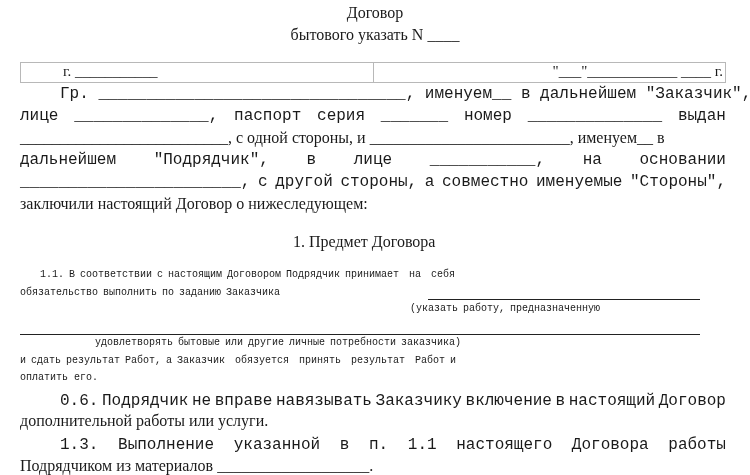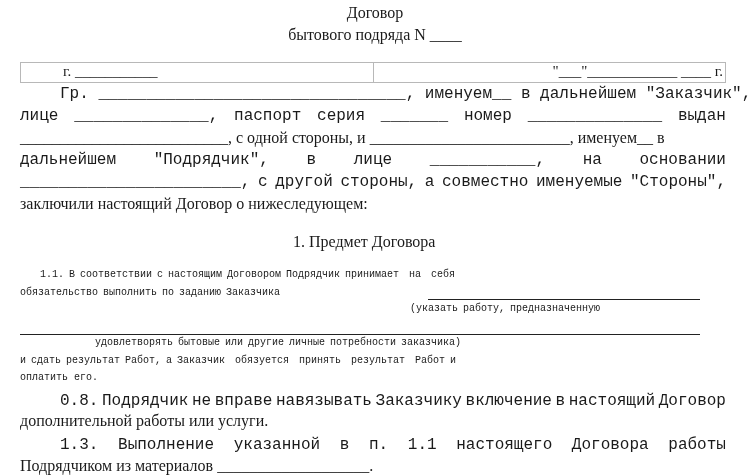--- a/index.html
+++ b/index.html
@@ -67,21 +67,21 @@
     .ruled {
       position: absolute;
       height: 1px;
       background: #222;
     }
   </style>
 </head>
 <body>
 
 <div class="abs title serif" style="top:5px;">Договор</div>
-<div class="abs title serif" style="top:27px;">бытового подряда N ____</div>
+<div class="abs title serif" style="top:27px;">бытового указать N ____</div>
 
 <div class="date-table">
   <div class="date-cell left">
     <span class="abs serif" style="left:42px; top:1px; font-size:15px;">г. ___________</span>
   </div>
   <div class="date-cell right">
     <span class="abs serif" style="right:2px; top:1px; font-size:15px;">"___"____________ ____ г.</span>
   </div>
 </div>
 
@@ -131,21 +131,21 @@
 <div class="abs mono" style="top:270px; left:20px; word-spacing:-1px;">    1.1. В соответствии с настоящим Договором Подрядчик принимает  на  себя</div>
 <div class="abs mono" style="top:288px; left:20px; word-spacing:-1px;">обязательство выполнить по заданию Заказчика</div>
 <div class="ruled" style="top:299px; left:428px; width:272px;"></div>
 <div class="abs mono" style="top:304px; left:410px; word-spacing:-1px;">(указать работу, предназначенную</div>
 <div class="ruled" style="top:334px; left:20px; width:680px;"></div>
 <div class="abs mono" style="top:338px; left:95px; word-spacing:-1px;">удовлетворять бытовые или другие личные потребности заказчика)</div>
 <div class="abs mono" style="top:356px; left:20px; word-spacing:-1px;">и сдать результат Работ, а Заказчик  обязуется  принять  результат  Работ и</div>
 <div class="abs mono" style="top:373px; left:20px;">оплатить его.</div>
 
 <div class="justify-line serif" style="top:393px; left:60px; width:666px;">
-  <span>0.8.</span>
+  <span>0.6.</span>
   <span>Подрядчик</span>
   <span>не</span>
   <span>вправе</span>
   <span>навязывать</span>
   <span>Заказчику</span>
   <span>включение</span>
   <span>в</span>
   <span>настоящий</span>
   <span>Договор</span>
 </div>

